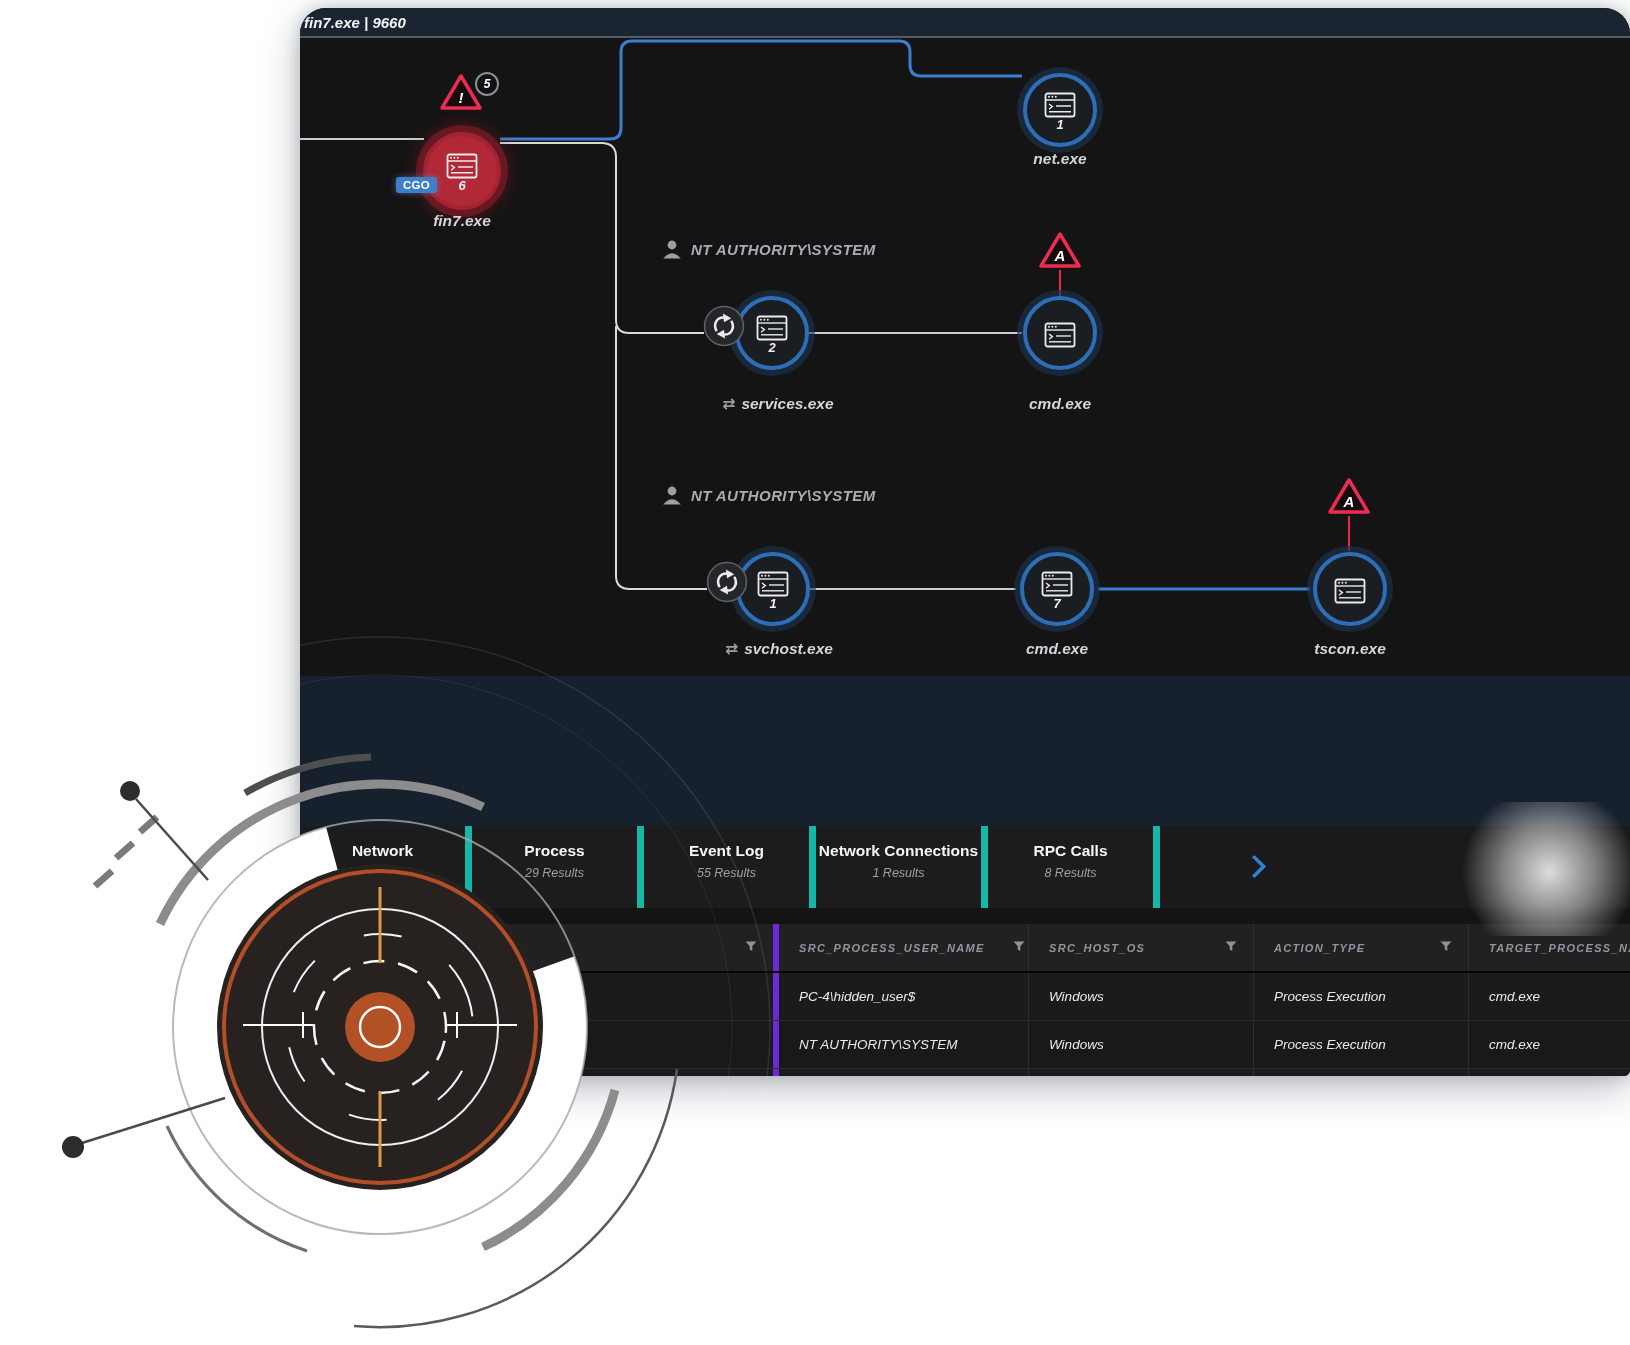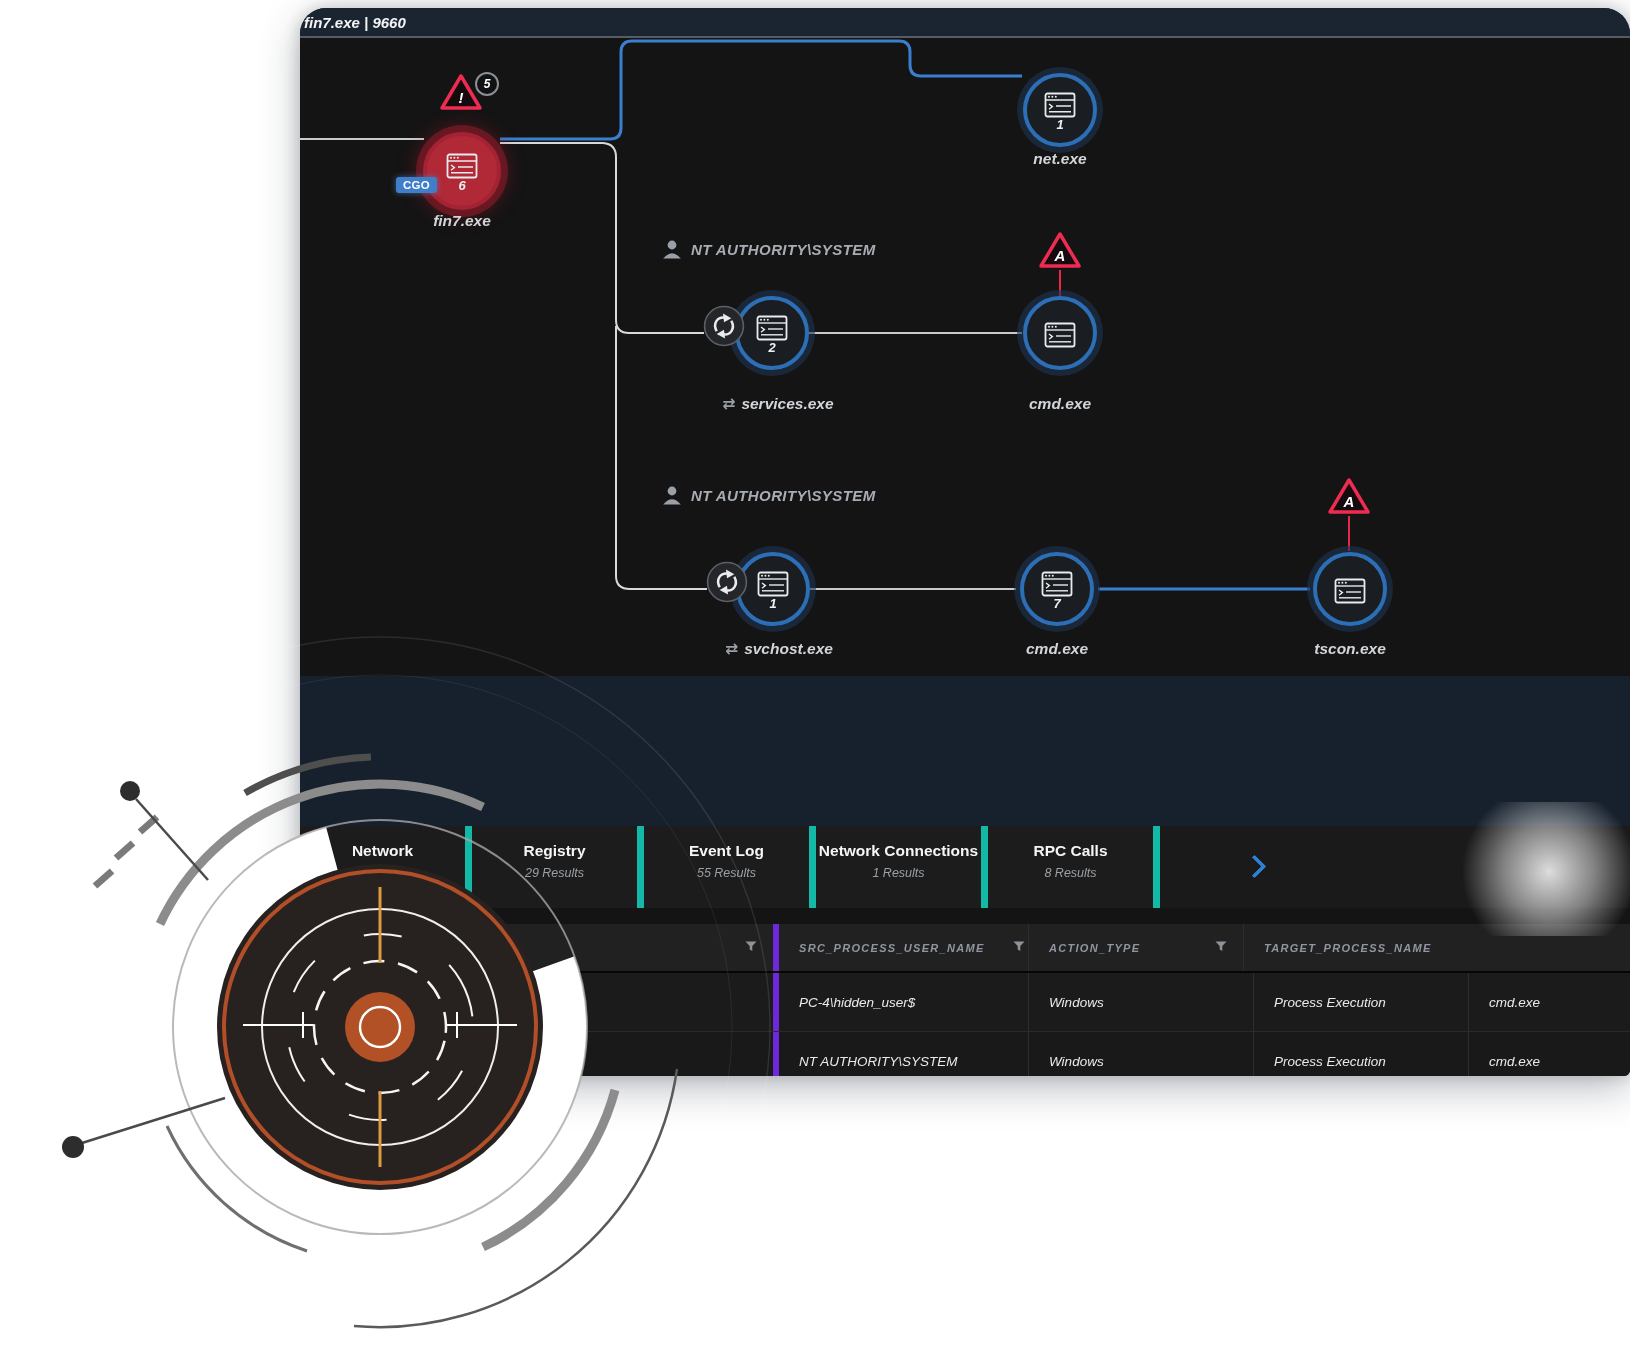--- a/index.html
+++ b/index.html
@@ -45,21 +45,21 @@
   .tab-more{flex:1;position:relative;background:#1a1a1a;}
   .glow{position:absolute;left:1150px;top:-24px;width:180px;height:134px;z-index:4;pointer-events:none;
         background:radial-gradient(circle at 55% 52%, rgba(255,255,255,.85) 0%, rgba(255,255,255,.45) 38%, rgba(255,255,255,0) 72%);}
   .chev{position:absolute;left:86px;top:32px;width:13px;height:13px;border-top:4px solid #2f7fd4;
         border-right:4px solid #2f7fd4;transform:rotate(45deg);border-radius:2px;cursor:pointer;z-index:5;}
   .tabgap{position:absolute;left:0;top:900px;width:1330px;height:16px;background:#141414;}
   
   .tbl{position:absolute;left:0;top:916px;width:1330px;}
   .trow{display:flex;width:1330px;box-sizing:border-box;}
   .thead{height:49px;background:#212121;border-bottom:2px solid #060606;}
-  .tdata{height:59px;background:#1b1b1b;border-bottom:1px solid #2a2a2a;}
+  .tdata{height:48px;background:#1b1b1b;border-bottom:1px solid #2a2a2a;}
   .tdata.alt{background:#191919;}
   .tpart{height:7px;background:#1b1b1b;}
   .cell{box-sizing:border-box;display:flex;align-items:center;padding-left:20px;overflow:hidden;}
   .c0{width:473px;}
   .c1{width:255px;border-left:6px solid #6d28d9;gap:28px;}
   .c2{width:225px;border-left:1px solid #2e2e2e;}
   .c3{width:215px;border-left:1px solid #2e2e2e;}
   .c4{flex:1;border-left:1px solid #2e2e2e;}
   .hc{font:italic 700 11px "Liberation Sans",sans-serif;color:#9096a0;letter-spacing:1.3px;white-space:nowrap;}
   .hc .flt{margin-left:auto;margin-right:16px;flex:none;}
@@ -283,21 +283,21 @@
     
     
   </div>
 
   <div class="tabbar">
     <div class="tab">
       <span class="tl">Network</span>
         <span class="tr">Results</span>
     </div>
     <div class="tab">
-      <span class="tl">Registry</span>
+      <span class="tl">Process</span>
         <span class="tr">29 Results</span>
     </div>
     <div class="tab">
       <span class="tl">Event Log</span>
         <span class="tr">55 Results</span>
     </div>
     <div class="tab">
       <span class="tl">Network Connections</span>
         <span class="tr">1 Results</span>
     </div>
@@ -323,20 +323,28 @@
         </span>
       </div>
       <div class="cell c1 hc">
         <span>SRC_PROCESS_USER_NAME</span>
         <span class="flt">
           <svg width="12" height="11" viewBox="0 0 12 11">
               <path d="M0.5 0.5 h11 l-4.2 4.6 v4.9 l-2.6 -1.6 v-3.3 z" fill="#8d939b"></path>
             </svg>
         </span>
       </div>
+      <div class="cell c2 hc">
+        <span>SRC_HOST_OS</span>
+        <span class="flt">
+          <svg width="12" height="11" viewBox="0 0 12 11">
+              <path d="M0.5 0.5 h11 l-4.2 4.6 v4.9 l-2.6 -1.6 v-3.3 z" fill="#8d939b"></path>
+            </svg>
+        </span>
+      </div>
       <div class="cell c3 hc">
         <span>ACTION_TYPE</span>
         <span class="flt">
           <svg width="12" height="11" viewBox="0 0 12 11">
               <path d="M0.5 0.5 h11 l-4.2 4.6 v4.9 l-2.6 -1.6 v-3.3 z" fill="#8d939b"></path>
             </svg>
         </span>
       </div>
       <div class="cell c4 hc">
         <span>TARGET_PROCESS_NAME</span>

